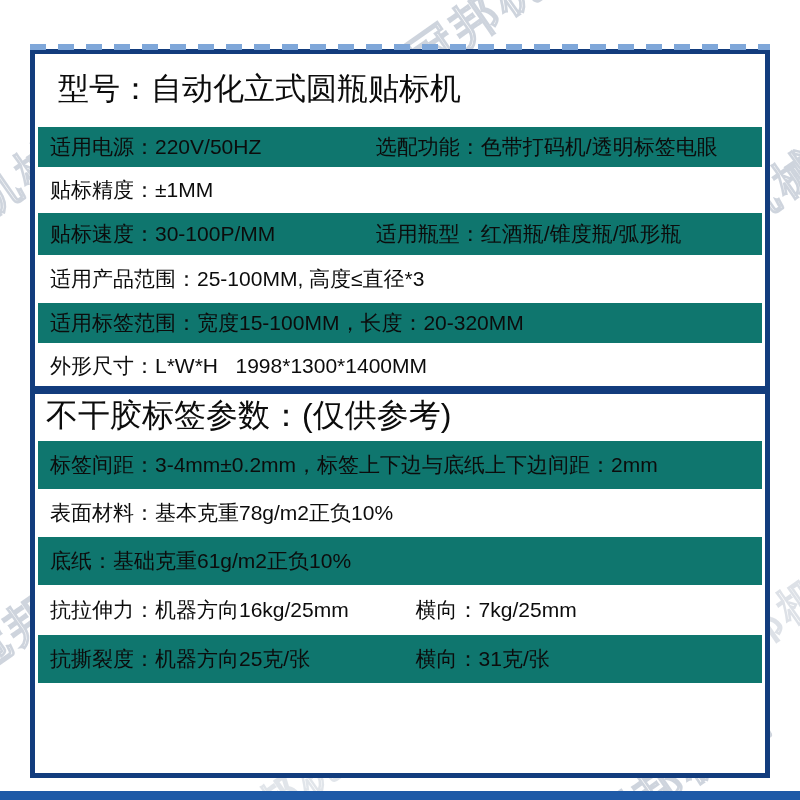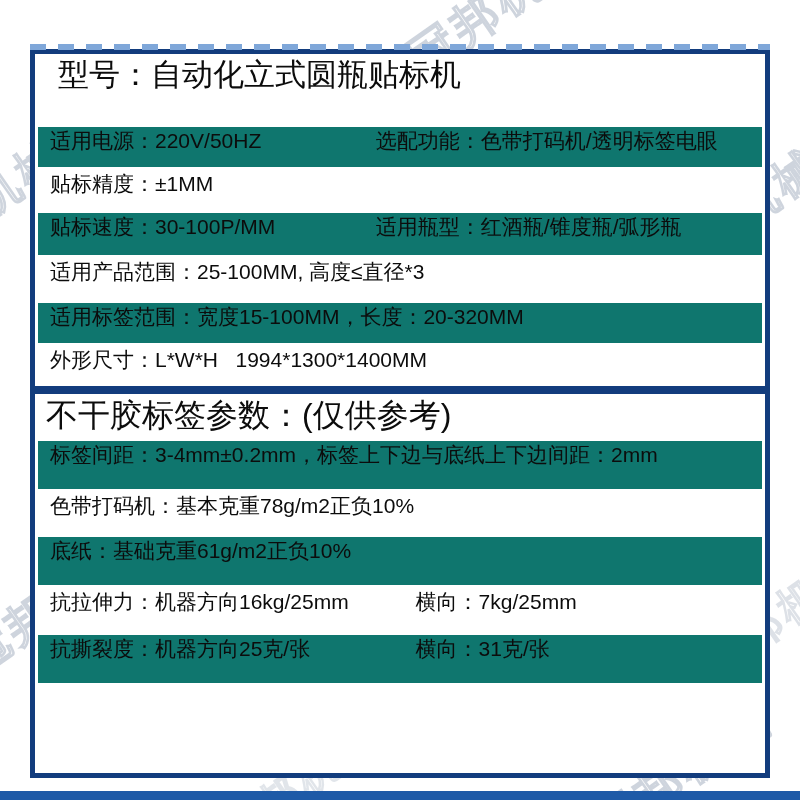--- a/index.html
+++ b/index.html
@@ -19,21 +19,21 @@
   .dash-strip{
     position:absolute;left:30px;top:44px;width:740px;height:6px;z-index:2;
     background:repeating-linear-gradient(90deg,#7fa7d9 0 16px,rgba(0,0,0,0) 16px 28px);
   }
   .spec-table{
     position:absolute;left:30px;top:49px;width:740px;height:729px;
     box-sizing:border-box;border:5px solid #123c7d;background:#ffffff;
     padding:0 3px;overflow:hidden;z-index:1;
   }
   .row{
-    display:flex;font-size:21px;
+    display:flex;align-items:center;font-size:21px;
     white-space:pre-wrap;box-sizing:border-box;
   }
   .row.blue{background:#0f766e;margin:3px 0}
   .row .c{padding-left:12px;box-sizing:border-box}
   .row.two .c1{flex:0 0 45%}
   .row.two.wide .c1{flex:0 0 50.5%}
   .h40{height:40px}.h42{height:42px}.h38{height:48px}.h44{height:44px}
   .title-row{height:70px;font-size:31px;padding-left:8px}
   .section-sep{height:8px;background:#123c7d;margin:0 -3px}
   .section-header{height:44px;display:flex;align-items:center;font-size:32px;padding-left:8px}
@@ -83,35 +83,35 @@
 
   <div class="row h42">
     <span class="c">适用产品范围：25-100MM, 高度≤直径*3</span>
   </div>
 
   <div class="row blue h40">
     <span class="c">适用标签范围：宽度15-100MM，长度：20-320MM</span>
   </div>
 
   <div class="row h40">
-    <span class="c">外形尺寸：L*W*H   1994*1300*1400MM</span>
+    <span class="c">外形尺寸：L*W*H   1998*1300*1400MM</span>
   </div>
 
   <div class="section-sep"></div>
 
   <div class="section-header">
     <span>不干胶标签参数：(仅供参考)</span>
   </div>
 
   <div class="row blue h38">
     <span class="c">标签间距：3-4mm±0.2mm，标签上下边与底纸上下边间距：2mm</span>
   </div>
 
   <div class="row h42">
-    <span class="c">色带打码机：基本克重78g/m2正负10%</span>
+    <span class="c">表面材料：基本克重78g/m2正负10%</span>
   </div>
 
   <div class="row blue h38">
     <span class="c">底纸：基础克重61g/m2正负10%</span>
   </div>
 
   <div class="row two wide h44">
     <span class="c c1">抗拉伸力：机器方向16kg/25mm</span>
     <span class="c">横向：7kg/25mm</span>
   </div>

